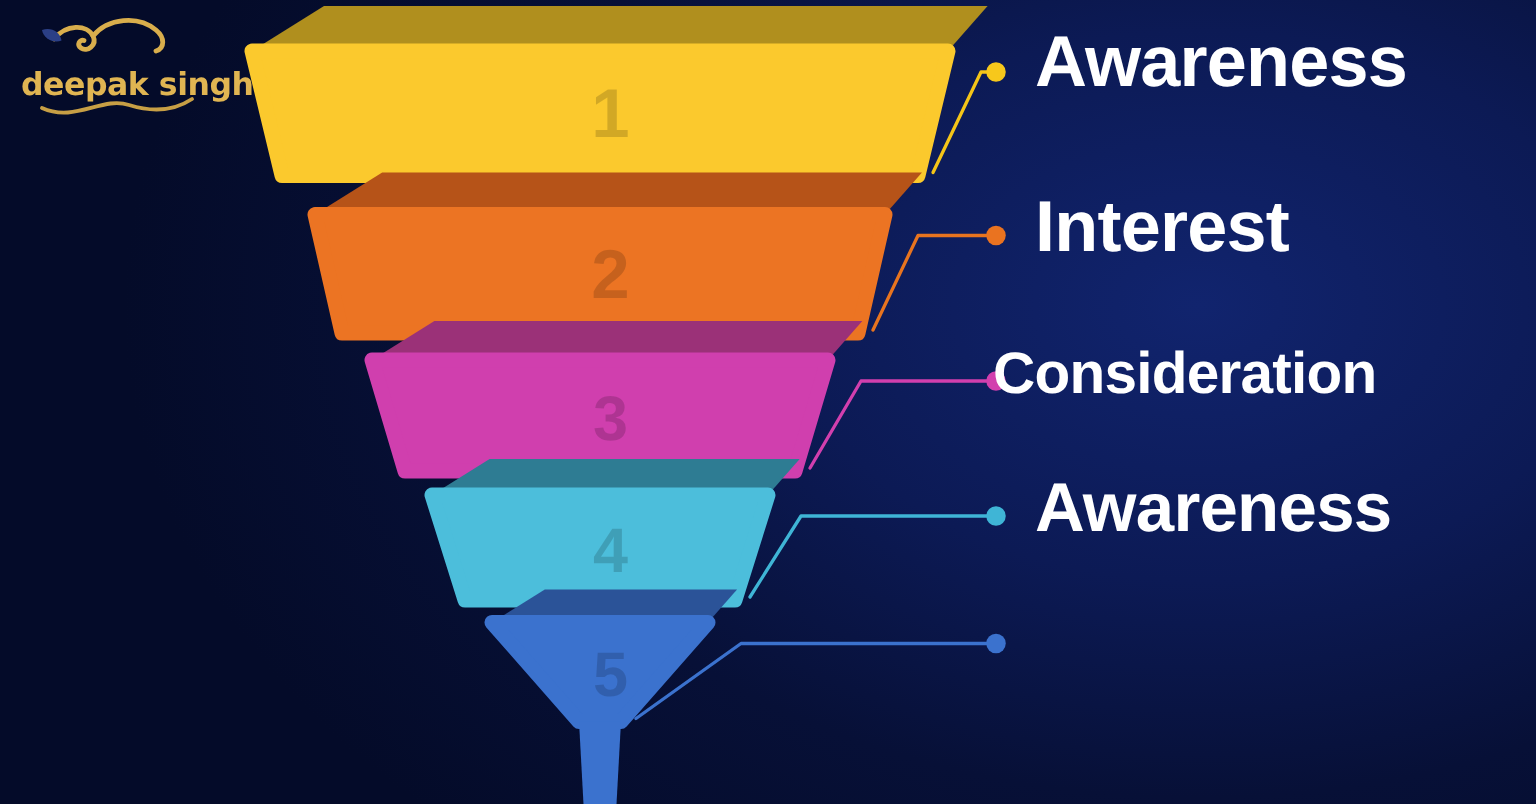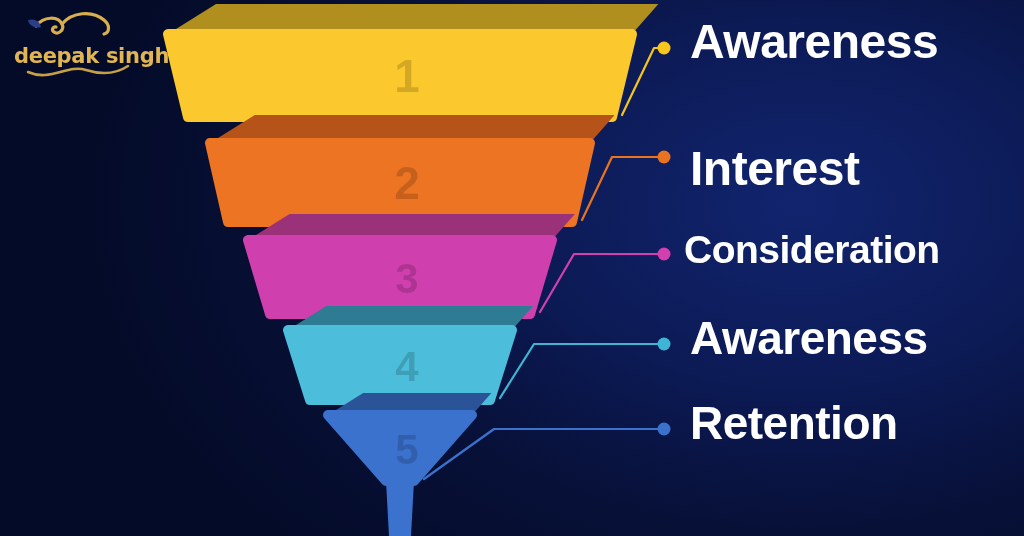--- a/index.html
+++ b/index.html
@@ -82,18 +82,17 @@
     <g id="numeral-group">
         <text x="407" y="91.5" text-anchor="middle" font-family="&quot;Liberation Sans&quot;, sans-serif" font-size="46" font-weight="700" fill="#000000" fill-opacity="0.16">1</text>
         <text x="407" y="198.5" text-anchor="middle" font-family="&quot;Liberation Sans&quot;, sans-serif" font-size="46" font-weight="700" fill="#000000" fill-opacity="0.16">2</text>
         <text x="407" y="293" text-anchor="middle" font-family="&quot;Liberation Sans&quot;, sans-serif" font-size="42" font-weight="700" fill="#000000" fill-opacity="0.16">3</text>
         <text x="407" y="381" text-anchor="middle" font-family="&quot;Liberation Sans&quot;, sans-serif" font-size="42" font-weight="700" fill="#000000" fill-opacity="0.16">4</text>
         <text x="407" y="464" text-anchor="middle" font-family="&quot;Liberation Sans&quot;, sans-serif" font-size="42" font-weight="700" fill="#000000" fill-opacity="0.16">5</text>
       </g>
   </svg>
 
   <div class="label" id="label-0" style="font-size: 48px; left: 690px; top: 18.24px;">Awareness</div>
-  <div class="label" id="label-1" style="font-size: 48px; left: 690px; top: 145px;">Interest</div>
-  <div class="label" id="label-2" style="font-size: 39px; left: 684px; top: 229.82px;">Consideration</div>
+  <div class="label" id="label-1" style="font-size: 48px; left: 690px; top: 128px;">Interest</div>
+  <div class="label" id="label-2" style="font-size: 39px; left: 662px; top: 229.82px;">Consideration</div>
   <div class="label" id="label-3" style="font-size: 46px; left: 690px; top: 315.48px;">Awareness</div>
-  <div class="label" id="label-4" style="font-size: 46px; left: 690px; top: 400.48px;">Retention</div>
 
 </div>
 
 </body></html>

